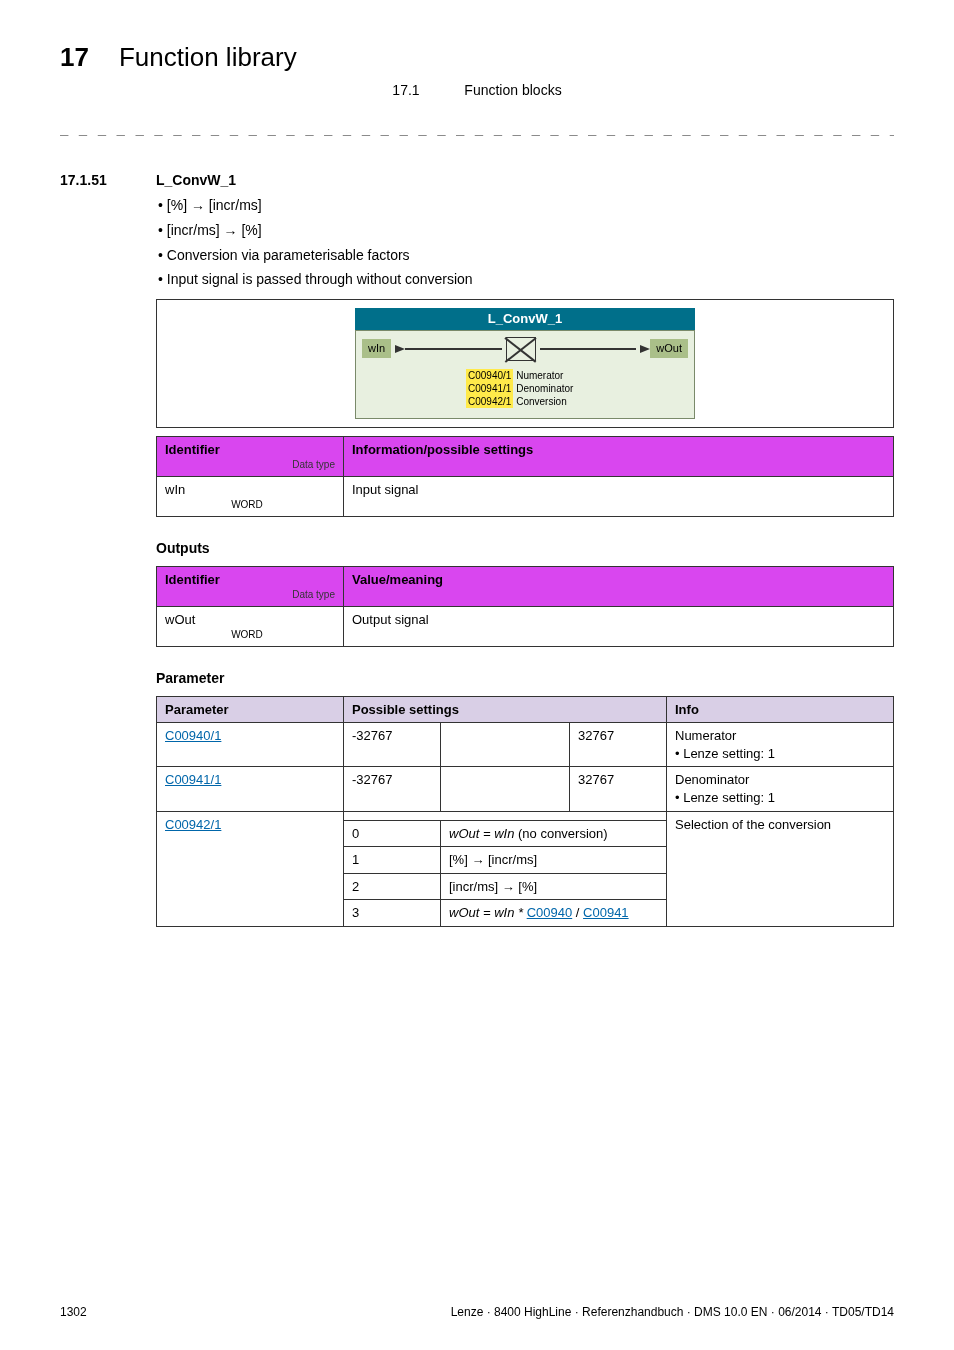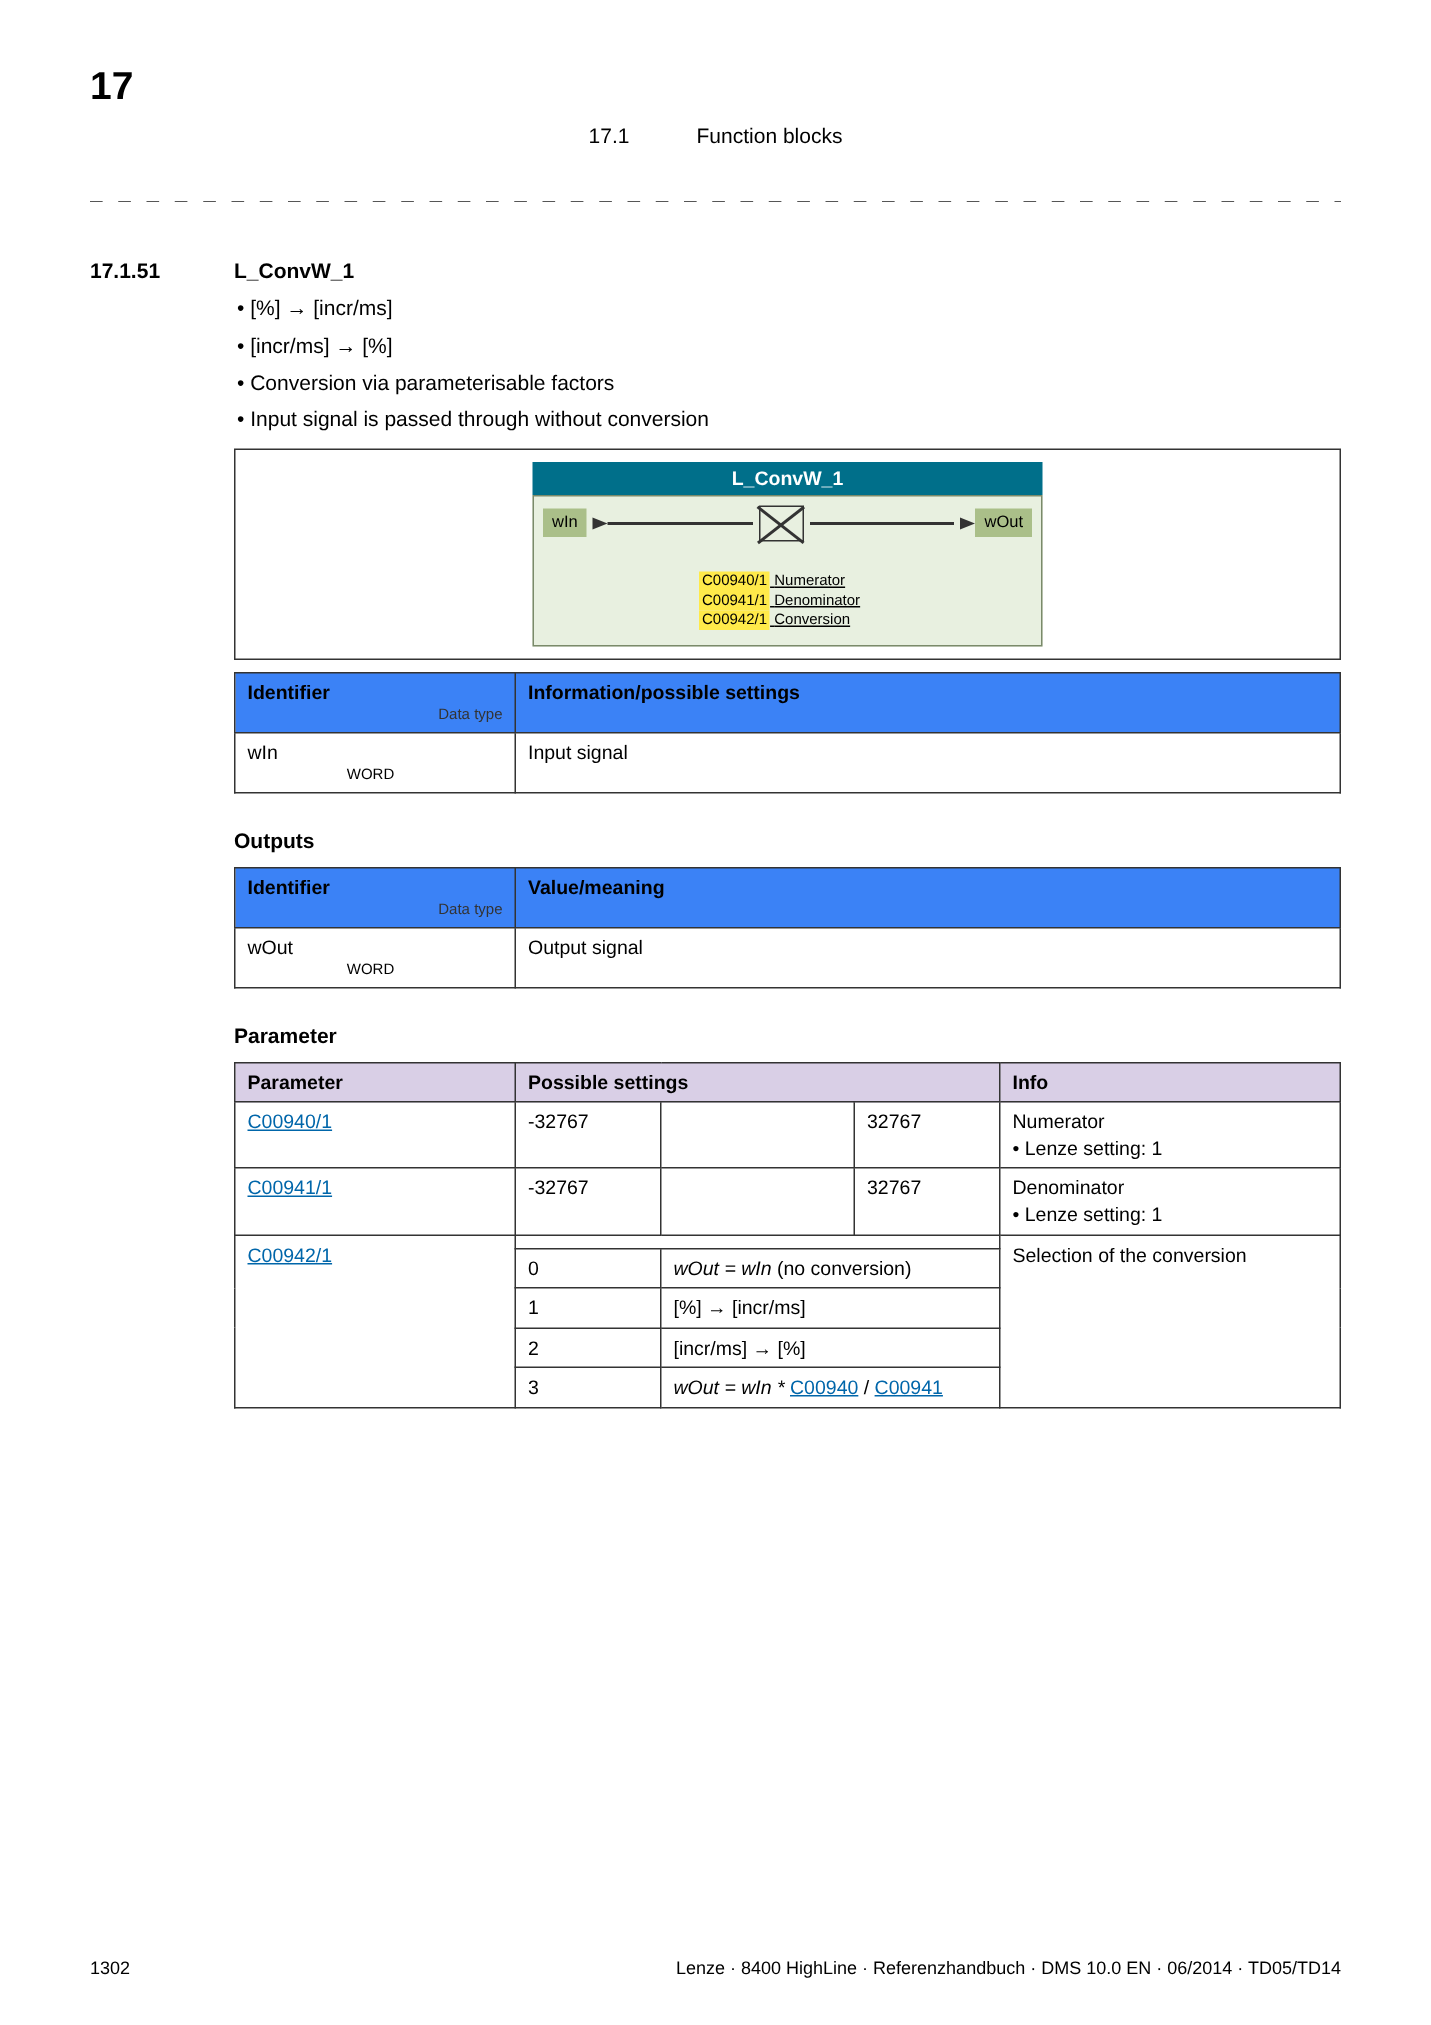--- a/index.html
+++ b/index.html
@@ -36,47 +36,48 @@
   .port-in, .port-out { font-size:11px; padding:0 6px; }
   .port-in { background:#aabf89; margin-left:6px; padding:2px 6px;}
   .port-out { background:#aabf89; margin-left:auto; margin-right:6px; padding:2px 6px;}
   .triangle-wrap { margin-left:4px; display:flex; align-items:center;}
   .tri { width:0; height:0; border-top:4px solid transparent; border-bottom:4px solid transparent; border-left:10px solid #333;}
   .line { height:2px; background:#333; }
   .symbol-box { width:28px; height:22px; border:1px solid #333; margin:0 4px; position:relative; background:#fff0; }
   .symbol-box::before, .symbol-box::after{ content:""; position:absolute; background:#333; height:1.5px; width:140%; top:50%; left:-20%;}
   .symbol-box::before{ transform:rotate(38deg);}
   .symbol-box::after{ transform:rotate(-38deg);}
-  .param-lines { margin-top:20px; margin-left:110px; font-size:10px;text-decoration:underline; }
+  .param-lines { margin-top:8px; margin-left:110px; font-size:10px; }
   .param-lines div { line-height:1.3;}
   .param-lines .yel { background:#ffea4a; padding:0 2px; display:inline-block;}
 
   .h4 { font-weight:bold; margin-top:22px; }
 
   table.io { width:100%; border-collapse:collapse; margin-top:8px; font-size:13px; }
   table.io th, table.io td { border:1px solid #333; padding:4px 8px; text-align:left; vertical-align:top;}
-  table.io th { background:#3b82f6; font-weight:bold;margin-top:33px;}
+  table.io th { background:#d946ef; font-weight:bold;margin-top:33px;}
   .datatype-cell { text-align:right; font-size:10px; font-weight:normal; color:#333; }
   .word { font-size:10px; text-align:center; padding-right:6px;}
 
   table.param { width:100%; border-collapse:collapse; margin-top:8px; font-size:13px; }
   table.param th, table.param td { border:1px solid #333; padding:4px 8px; text-align:left; vertical-align:top;}
   table.param th { background:#d9cfe6; font-weight:bold;}
   .num-cell { text-align:right; width:30px;}
   .col-ps-min { width:80px;}
   .col-ps-max { width:80px; text-align:right;}
   .col-info { width:210px;}
 
   .footer { position:absolute; bottom:30px; left:60px; right:60px; display:flex; justify-content:space-between; font-size:12px;gap:29px; }
 </style>
 </head>
 <body>
 
 <div class="chapter-line">
   <div class="chapter-num">17</div>
+  <div class="chapter-title">Function library</div>
 </div>
 <div class="sub-line">
   <div style="width:40px">17.1</div>
   <div>Function blocks</div>
 </div>
 <div class="dashes">_ _ _ _ _ _ _ _ _ _ _ _ _ _ _ _ _ _ _ _ _ _ _ _ _ _ _ _ _ _ _ _ _ _ _ _ _ _ _ _ _ _ _ _ _ _ _ _ _ _ _ _ _ _ _ _ _ _ _ _ _ _ _ _</div>
 
 <div class="sec">
   <div class="sec-num">17.1.51</div>
   <div class="sec-title">L_ConvW_1</div>

